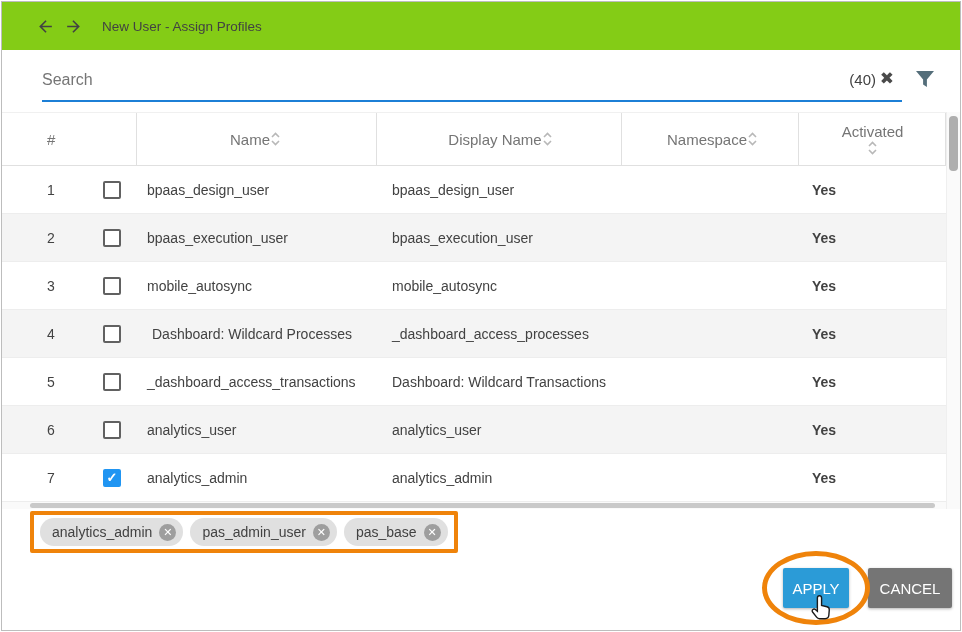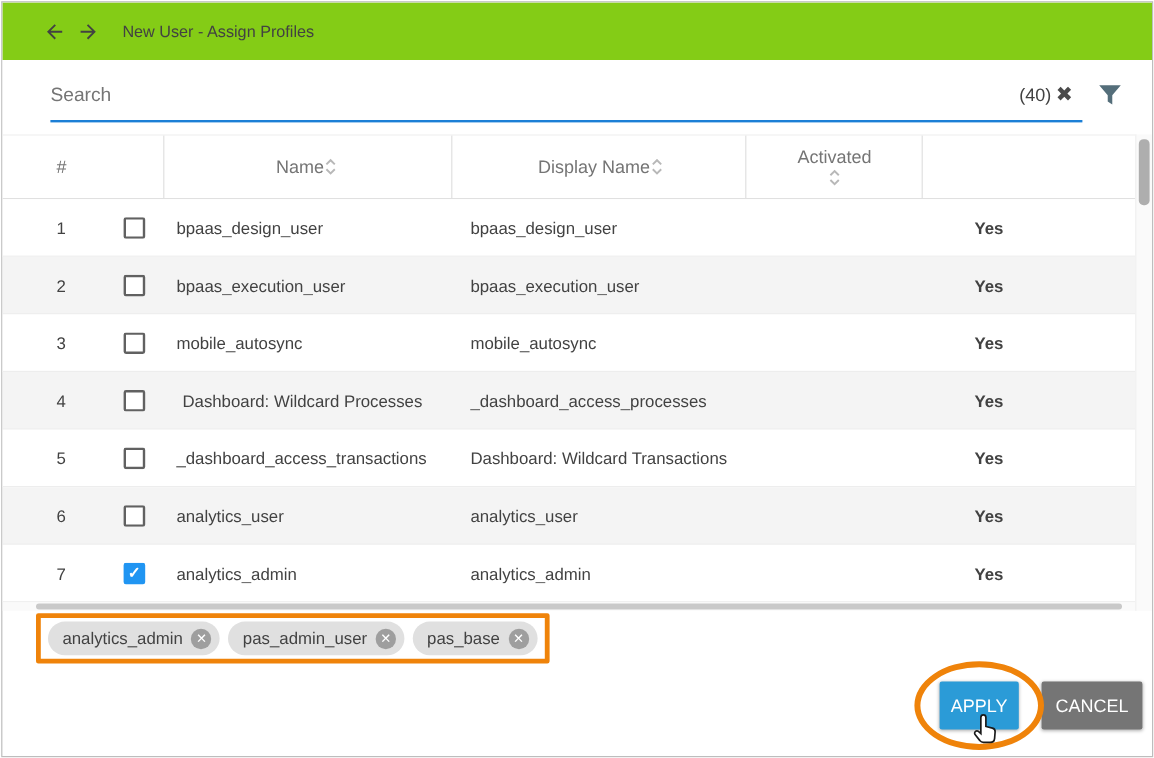--- a/index.html
+++ b/index.html
@@ -150,20 +150,29 @@
     </div>
     <div class="th th-display">
       <span>Display Name</span>
       <span class="sort-icon">
         <svg width="11" height="16" viewBox="0 0 11 16">
             <path d="M2 6 L5.5 2.5 L9 6"></path>
             <path d="M2 10 L5.5 13.5 L9 10"></path>
           </svg>
       </span>
     </div>
+    <div class="th th-ns">
+      <span>Namespace</span>
+      <span class="sort-icon">
+        <svg width="11" height="16" viewBox="0 0 11 16">
+            <path d="M2 6 L5.5 2.5 L9 6"></path>
+            <path d="M2 10 L5.5 13.5 L9 10"></path>
+          </svg>
+      </span>
+    </div>
     <div class="th th-act">
       <span>Activated</span>
       <span class="sort-icon">
         <svg width="11" height="16" viewBox="0 0 11 16">
             <path d="M2 6 L5.5 2.5 L9 6"></path>
             <path d="M2 10 L5.5 13.5 L9 10"></path>
           </svg>
       </span>
     </div>
   </div>

